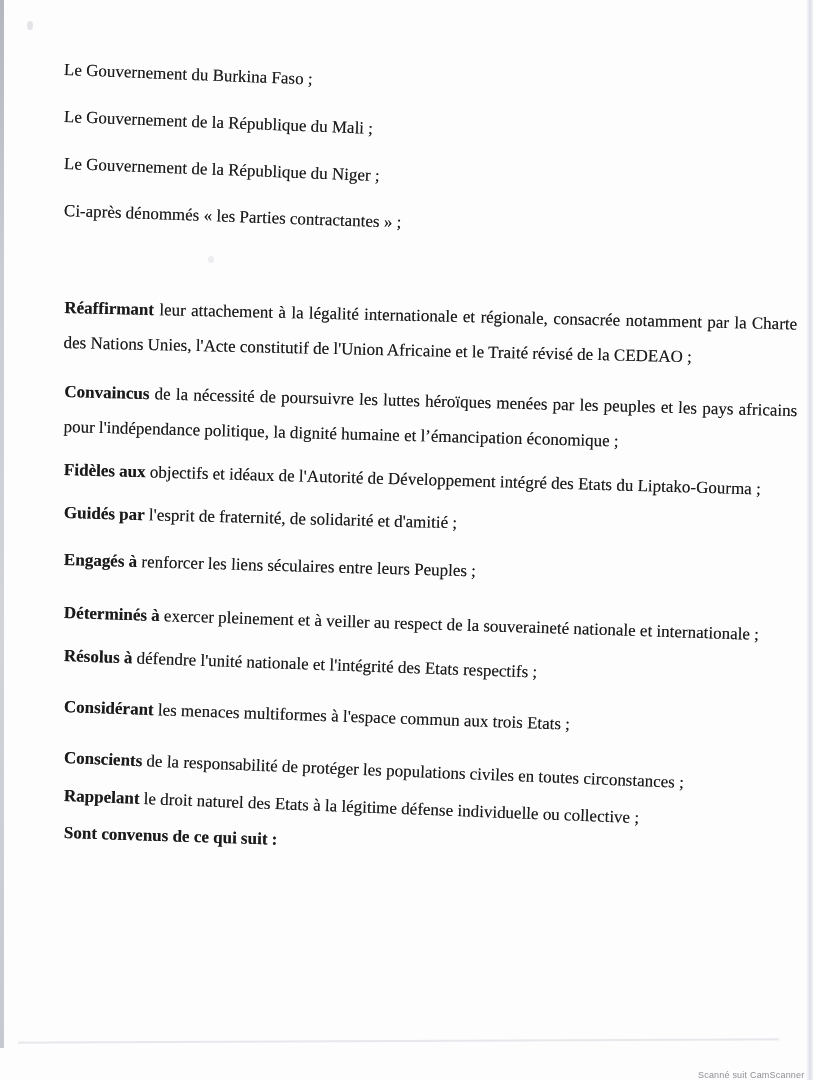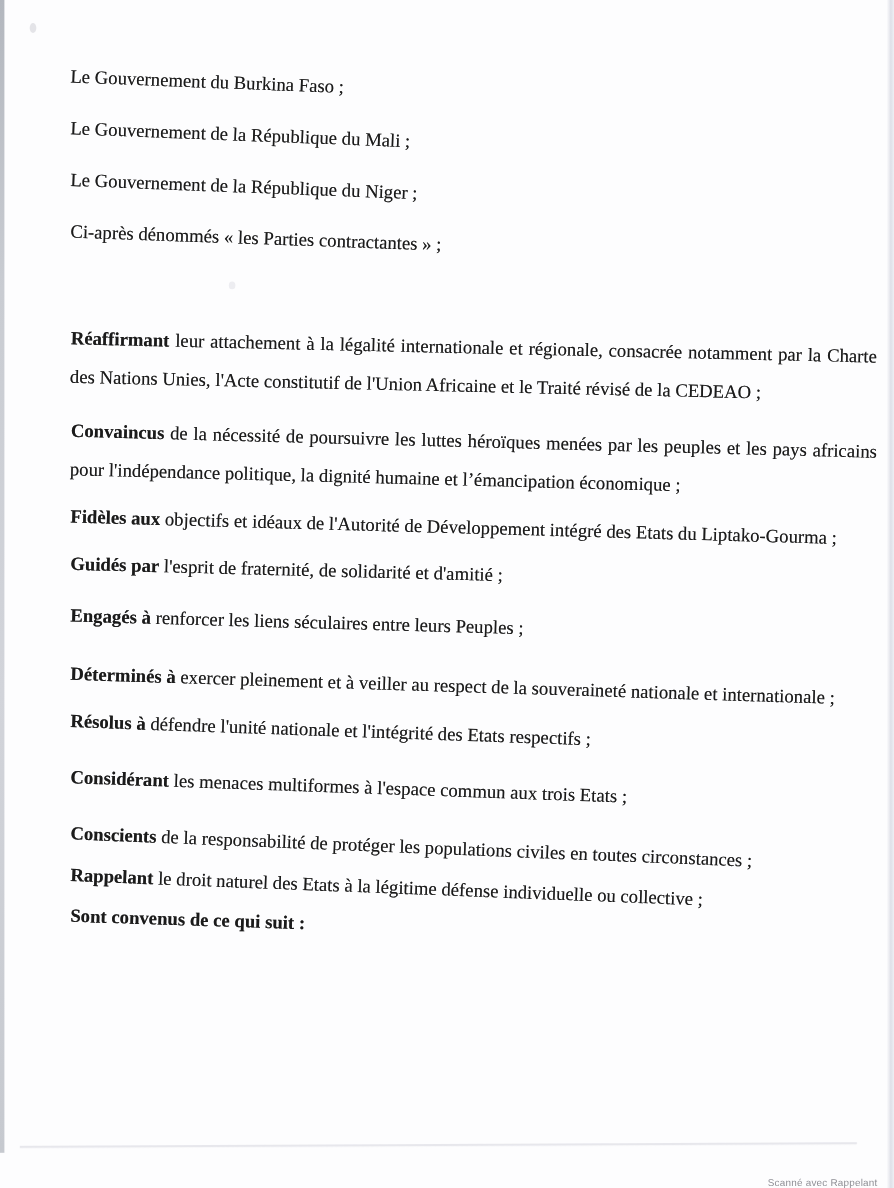--- a/index.html
+++ b/index.html
@@ -125,13 +125,13 @@
   <p class="para single r20 mb28"><strong>Considérant</strong><span> les menaces multiformes à l'espace commun aux trois Etats ;</span></p>
 
   <p class="para single r23 mb15"><strong>Conscients</strong><span> de la responsabilité de protéger les populations civiles en toutes circonstances ;</span></p>
 
   <p class="para single r22 mb14"><strong>Rappelant</strong><span> le droit naturel des Etats à la légitime défense individuelle ou collective ;</span></p>
 
   <p class="para single r18"><strong>Sont convenus de ce qui suit :</strong><span></span></p>
 
 </div>
 
-<div class="watermark">Scanné avec Rappelant</div>
+<div class="watermark">Scanné suit CamScanner</div>
 
 </body></html>

